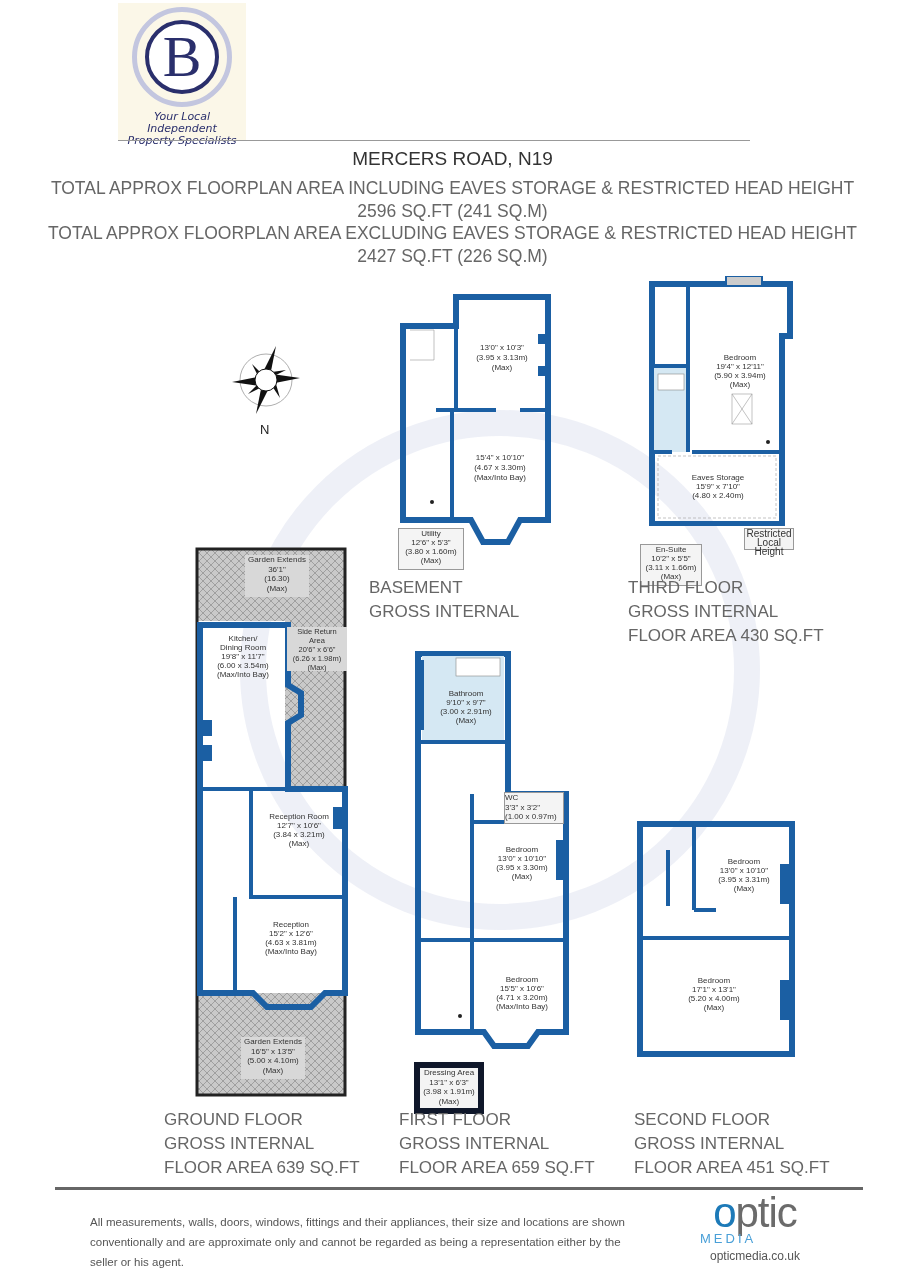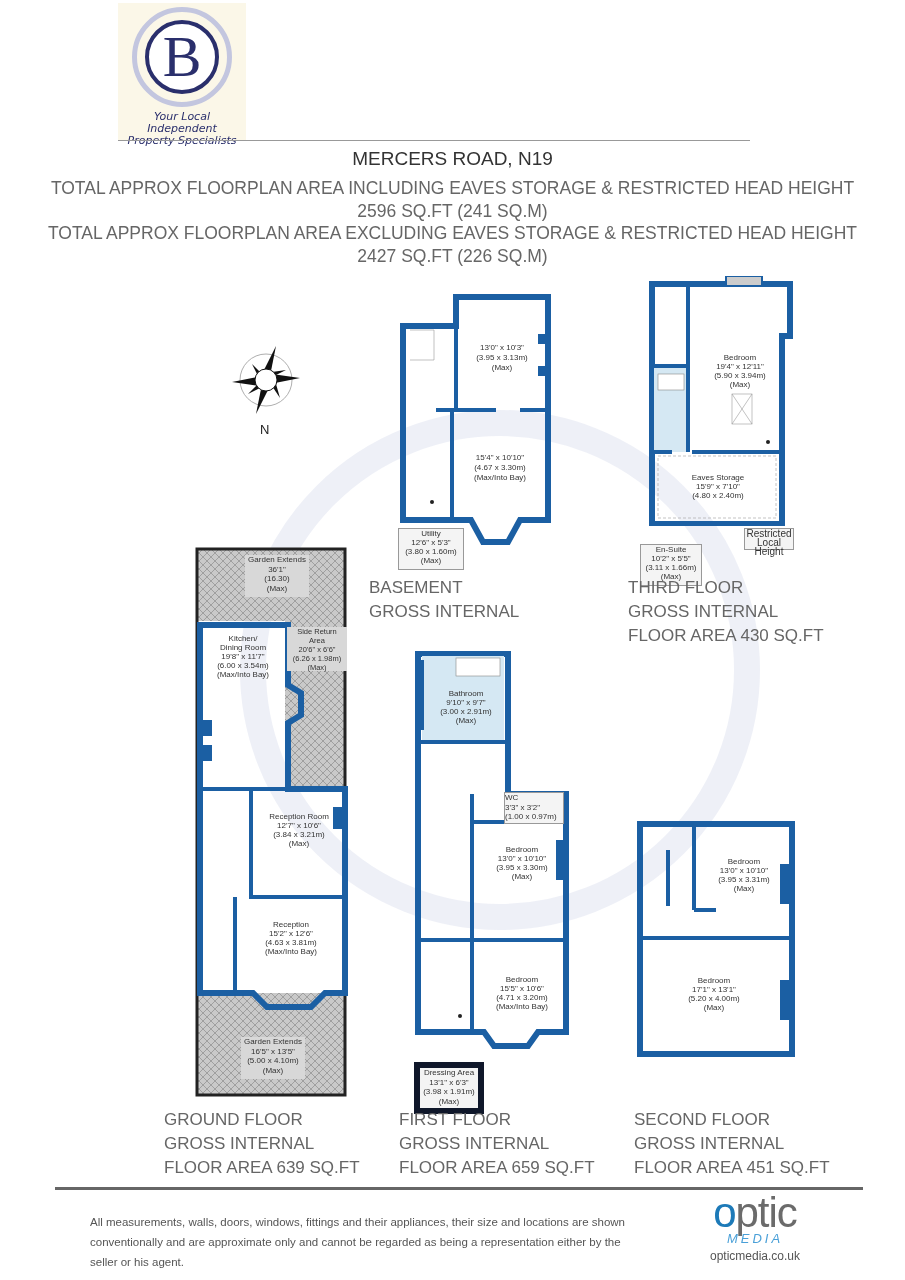--- a/index.html
+++ b/index.html
@@ -14,21 +14,21 @@
   .sub{left:0;width:905px;text-align:center;font-size:17.5px;color:#666;line-height:22px;}
   .floor-label{font-size:17px;color:#666;line-height:24px;white-space:nowrap;}
   .wall{fill:none;stroke:#1b5fa3;stroke-width:6;}
   .room-text{font-family:"Liberation Sans",sans-serif;font-size:8px;fill:#333;text-anchor:middle;}
   .hatch{fill:url(#xhatch);}
   .foot-line{left:55px;top:1187px;width:808px;height:3px;background:#666;}
   .disclaimer{left:70px;top:1212px;width:540px;font-size:11.5px;color:#555;line-height:20px;margin-left:20px;}
   .optic{left:700px;top:1195px;width:110px;height:75px;}
   .optic-word{left:0;top:-6px;width:110px;text-align:center;font-size:42px;letter-spacing:-1px;color:#6b6b6b;}
   .optic-word .o{color:#1d7ab8;}
-  .optic-media{left:0;top:36px;width:110px;text-align:center;font-size:13px;letter-spacing:3px;color:#4aa0d8;font-style:italic;}
+  .optic-media{left:0;top:36px;width:110px;font-size:13px;letter-spacing:3px;color:#4aa0d8;}
   .optic-url{left:0;top:54px;width:110px;text-align:center;font-size:12px;color:#555;}
   .compass{left:230px;top:340px;width:72px;height:98px;}
   .watermark{left:240px;top:410px;width:520px;height:520px;border-radius:50%;border:26px solid rgba(160,170,210,0.18);box-sizing:border-box;}
 </style>
 </head>
 <body>
 
 <div class="abs watermark"></div>
 
 <div class="abs logo">

